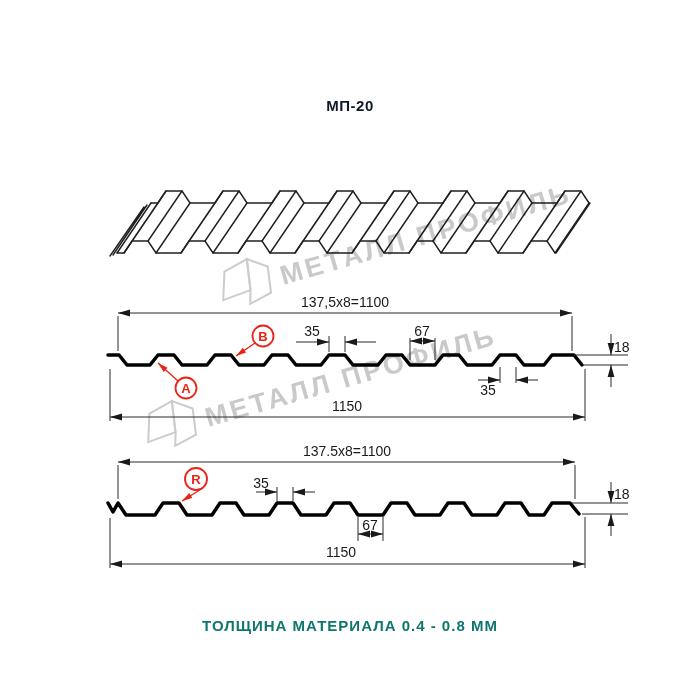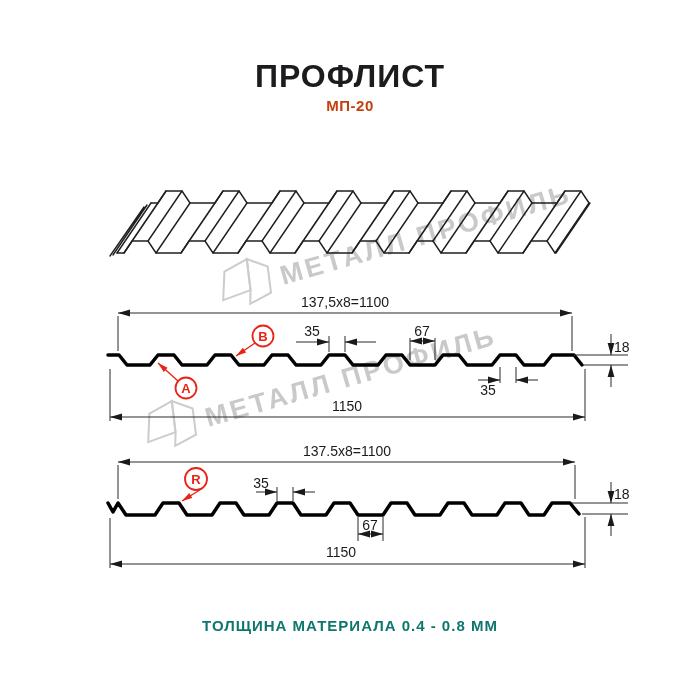--- a/index.html
+++ b/index.html
@@ -6,37 +6,36 @@
   .page{
     position:relative;width:700px;height:700px;background:#ffffff;overflow:hidden;
     font-family:"Liberation Sans",sans-serif;
   }
   .title{
     position:absolute;left:0;top:58px;width:700px;text-align:center;
     font-size:32px;font-weight:800;letter-spacing:1px;color:#1c1c1e;
   }
   .subtitle{
     position:absolute;left:0;top:97px;width:700px;text-align:center;
-    font-size:15px;font-weight:700;letter-spacing:0.5px;color:#c2410c;
+    font-size:15px;font-weight:700;letter-spacing:0.5px;color:#0f172a;
   }
   .footer{
     position:absolute;left:0;top:617px;width:700px;text-align:center;
     font-size:15px;font-weight:600;letter-spacing:1px;color:#0f766e;
   }
   svg.drawing{position:absolute;left:0;top:0;}
   .dim{font-family:"Liberation Sans",sans-serif;font-size:14px;fill:#1a1a1a;}
   .redletter{font-family:"Liberation Sans",sans-serif;font-size:13px;font-weight:600;}
   .wmtext{font-family:"Liberation Sans",sans-serif;font-size:27px;font-weight:700;letter-spacing:3px;}
 </style>
 </head>
 <body>
 
 <div class="page">
 
-  <div class="title">ПРОФЛИСТ</div>
   <div class="subtitle">МП-20</div>
 
   <svg class="drawing" width="700" height="700" viewBox="0 0 700 700">
     <defs>
       <marker id="ma" markerUnits="userSpaceOnUse" markerWidth="14" markerHeight="8" viewBox="0 0 14 8" refX="13" refY="4" orient="auto-start-reverse">
         <path d="M13,4 L1,0.6 L1,7.4 Z" fill="#1a1a1a"></path>
       </marker>
       <marker id="mr" markerUnits="userSpaceOnUse" markerWidth="12" markerHeight="7" viewBox="0 0 14 8" refX="13" refY="4" orient="auto-start-reverse">
         <path d="M13,4 L1,0.6 L1,7.4 Z" fill="#ea2316"></path>
       </marker>

